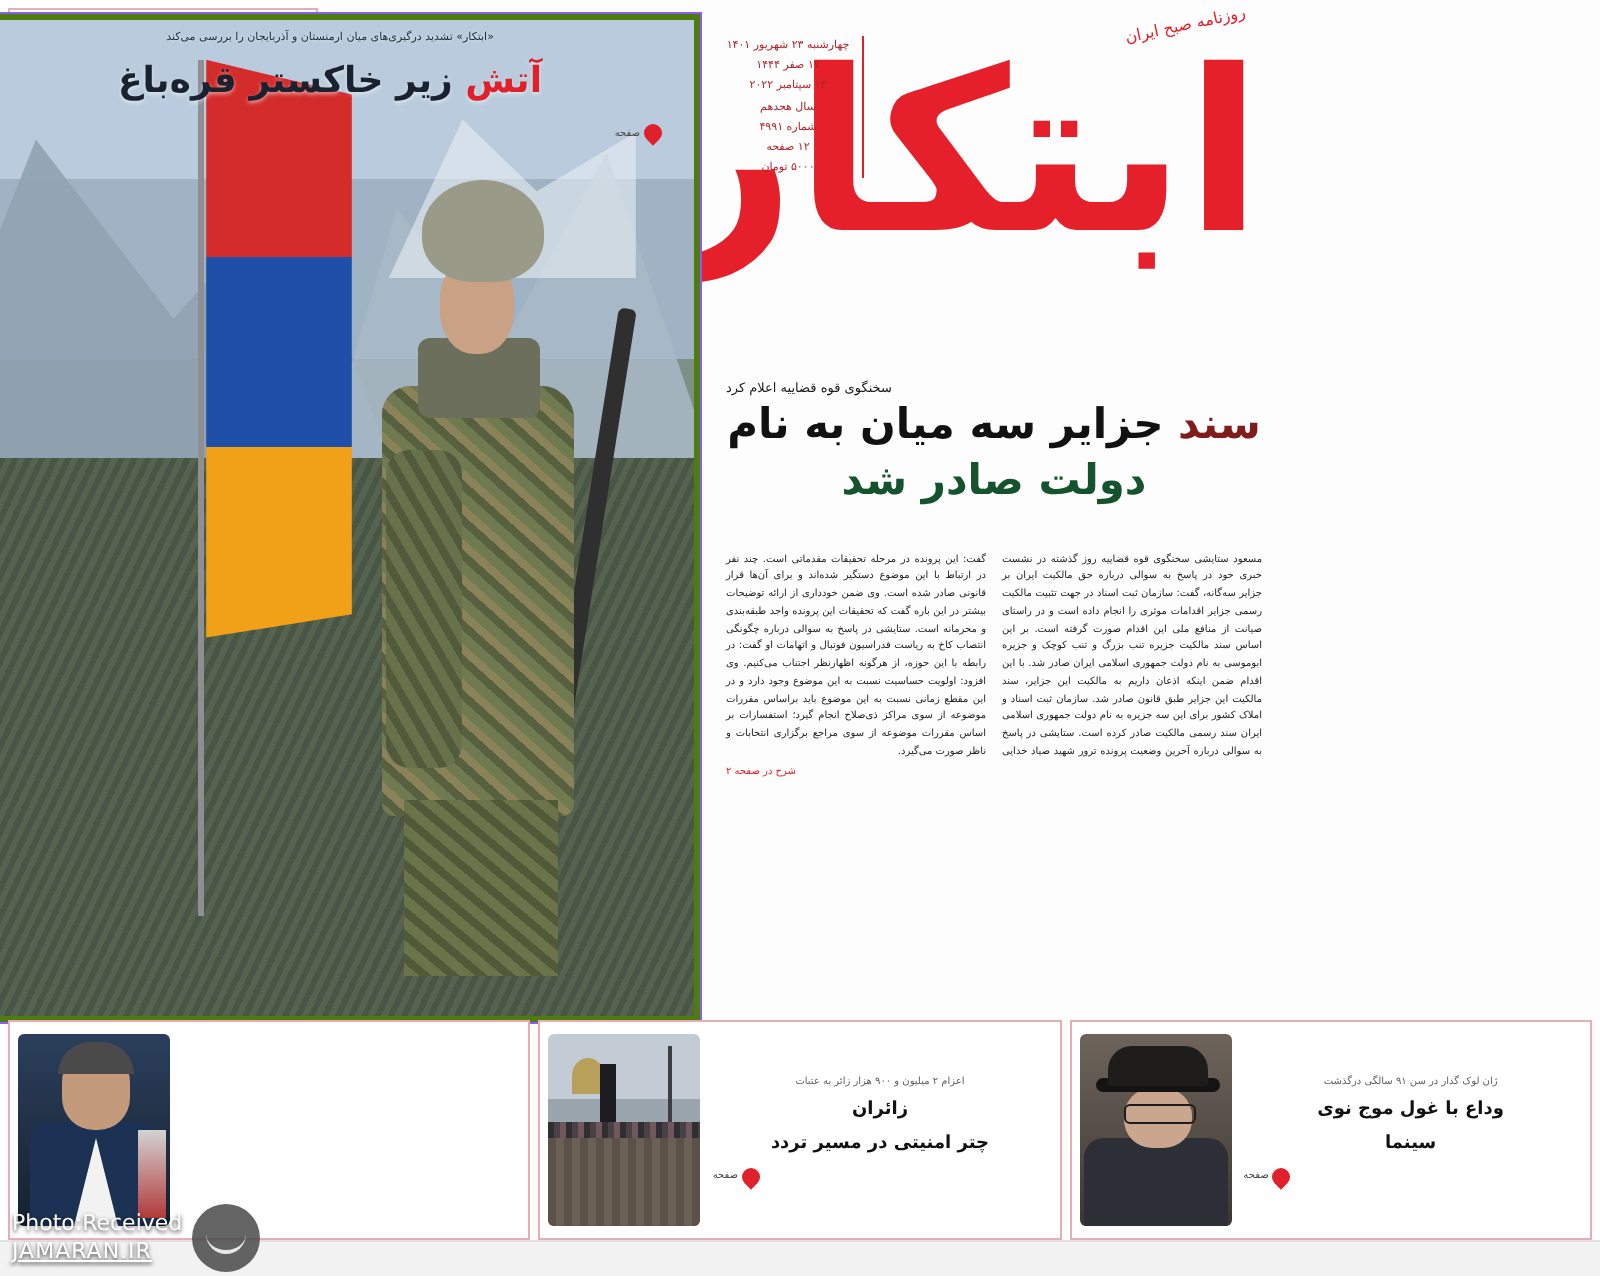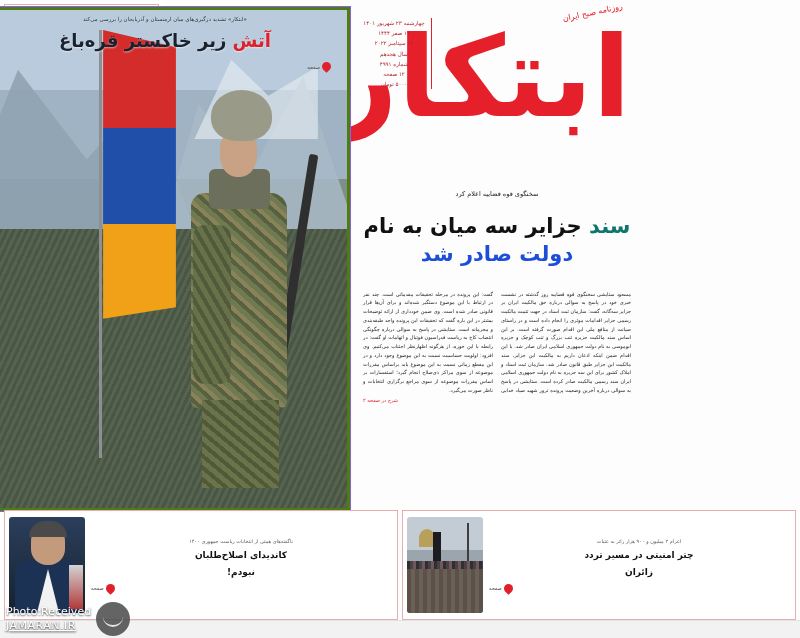--- a/index.html
+++ b/index.html
@@ -55,24 +55,24 @@
   
   .masthead{position:absolute;top:0;right:163px;width:280px;height:190px;}
   .mast-name{position:absolute;top:2px;right:6px;width:268px;height:170px;color:#e5202a;
     font-size:112px;font-weight:bold;line-height:150px;text-align:center;letter-spacing:-2px;}
   .mast-sub{position:absolute;top:8px;right:14px;font-size:8px;color:#e5202a;transform:rotate(-12deg);}
   .mast-dates{position:absolute;top:18px;left:4px;width:66px;border-right:1px solid #e0202b;padding-right:4px;
     font-size:5.5px;line-height:1.85;color:#b0242c;text-align:center;}
 
   
   .center-col{position:absolute;top:190px;right:163px;width:280px;height:330px;padding:0 6px;box-sizing:border-box;}
-  .ct-kicker{font-size:6.5px;text-align:center;color:#1b1b1b;margin-bottom:14px;}
+  .ct-kicker{font-size:6.5px;text-align:left;color:#1b1b1b;margin-bottom:0;}
   .ct-head1{font-size:21px;font-weight:bold;text-align:center;line-height:1.35;color:#111;}
-  .ct-head1 .hl{color:#0f766e;}
-  .ct-head2{font-size:21px;font-weight:bold;text-align:center;line-height:1.35;color:#1d4ed8;margin-bottom:21px;}
+  .ct-head1 .hl{color:#7f1d1d;}
+  .ct-head2{font-size:21px;font-weight:bold;text-align:center;line-height:1.35;color:#14532d;margin-bottom:21px;}
   .ct-cols{column-count:2;column-gap:8px;font-size:5px;line-height:1.75;text-align:justify;color:#232323;}
   .ct-more{font-size:5px;color:#e0202b;text-align:left;margin-top:2px;}
 
   
   .photo-box{position:absolute;top:6px;right:449px;width:372px;height:506px;border:1px solid #8b5cf6;background:#4d7c0f;padding:3px;box-sizing:border-box;}
   .photo-inner{position:relative;width:100%;height:100%;overflow:hidden;
     background:linear-gradient(#b9cbdc 0 16%,#9fb3c4 16% 34%,#7d8f86 34% 58%,#5d6a58 58% 80%,#4b5448 80% 100%);}
   .mtn1{position:absolute;left:-10%;top:8%;width:70%;height:40%;background:#8fa3b2;clip-path:polygon(0 100%,28% 10%,55% 55%,78% 22%,100% 100%);opacity:.9;}
   .mtn2{position:absolute;right:-6%;top:6%;width:60%;height:46%;background:#a8bac8;clip-path:polygon(0 100%,22% 28%,46% 58%,70% 16%,100% 100%);opacity:.85;}
   .forest{position:absolute;left:0;bottom:0;width:100%;height:56%;
@@ -236,50 +236,59 @@
   <div class="strip rtl">
 
     <div class="strip-card">
       <div class="sc-img img-hemmati">
         <div class="h-suit"></div>
         <div class="h-shirt"></div>
         <div class="h-face"></div>
         <div class="h-hair"></div>
         <div class="h-flag"></div>
       </div>
-      <div class="sc-txt">
-        <div class="sc-kicker">ناگفته‌های همتی از انتخابات ریاست جمهوری ۱۴۰۰</div>
-        <div class="sc-title">کاندیدای اصلاح‌طلبان</div>
-        <div class="sc-title">نبودم!</div>
-        <div class="sc-pg pgmark">
-          <span class="dot"></span>
-          <span class="lbl">صفحه</span>
-        </div>
-      </div>
     </div>
 
     <div class="strip-card">
       <div class="sc-img img-crowd">
         <div class="c-dome"></div>
         <div class="c-banner"></div>
         <div class="c-pole"></div>
         <div class="c-people"></div>
         <div class="c-road"></div>
       </div>
       <div class="sc-txt">
         <div class="sc-kicker">اعزام ۲ میلیون و ۹۰۰ هزار زائر به عتبات</div>
+        <div class="sc-title">زائران</div>
         <div class="sc-title">چتر امنیتی در مسیر تردد</div>
-        <div class="sc-title">زائران</div>
         <div class="sc-pg pgmark">
           <span class="dot"></span>
           <span class="lbl">صفحه</span>
         </div>
       </div>
     </div>
 
+    <div class="strip-card">
+      <div class="sc-img img-godard">
+        <div class="g-body"></div>
+        <div class="g-face"></div>
+        <div class="g-glass"></div>
+        <div class="g-brim"></div>
+        <div class="g-hat"></div>
+      </div>
+      <div class="sc-txt">
+        <div class="sc-kicker">ژان لوک گدار در سن ۹۱ سالگی درگذشت</div>
+        <div class="sc-title">وداع با غول موج نوی</div>
+        <div class="sc-title">سینما</div>
+        <div class="sc-pg pgmark">
+          <span class="dot"></span>
+          <span class="lbl">صفحه</span>
+        </div>
+      </div>
+    </div>
   </div>
 
   <div class="footer-bar"></div>
   <div class="watermark">
     <div class="wm-logo"></div>
     <div class="wm-text">
       <div>Photo:Received</div>
       <div>JAMARAN.IR</div>
     </div>
   </div>

